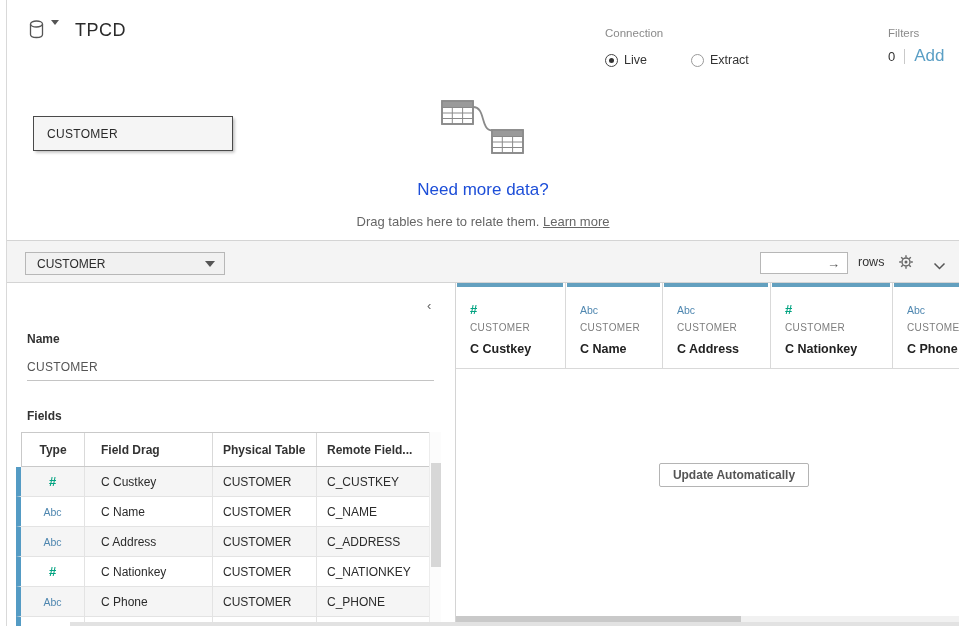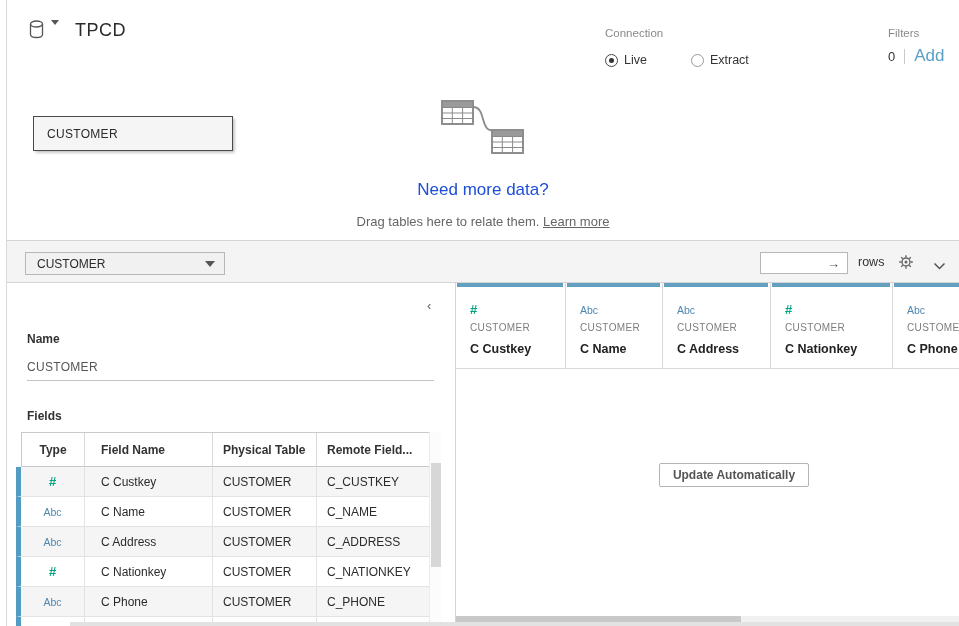--- a/index.html
+++ b/index.html
@@ -212,21 +212,21 @@
   <div class="left-panel">
     <span class="collapse-chev">‹</span>
     <div class="fld-label name-label">Name</div>
     <input class="name-value" value="CUSTOMER" style="">
     <div class="fld-label fields-label">Fields</div>
 
     <div class="ftable">
       <div class="fhead" id="fields-header">
   <div class="fhcell">Type</div>
 
-  <div class="fhcell">Field Name</div>
+  <div class="fhcell">Field Drag</div>
 
   <div class="fhcell">Physical Table</div>
 
   <div class="fhcell">Remote Field...</div>
 </div>
       <div id="field-rows">
   <div class="frow alt">
     <div class="fcell type">
               <span class="type-glyph number">#</span>
             </div>

